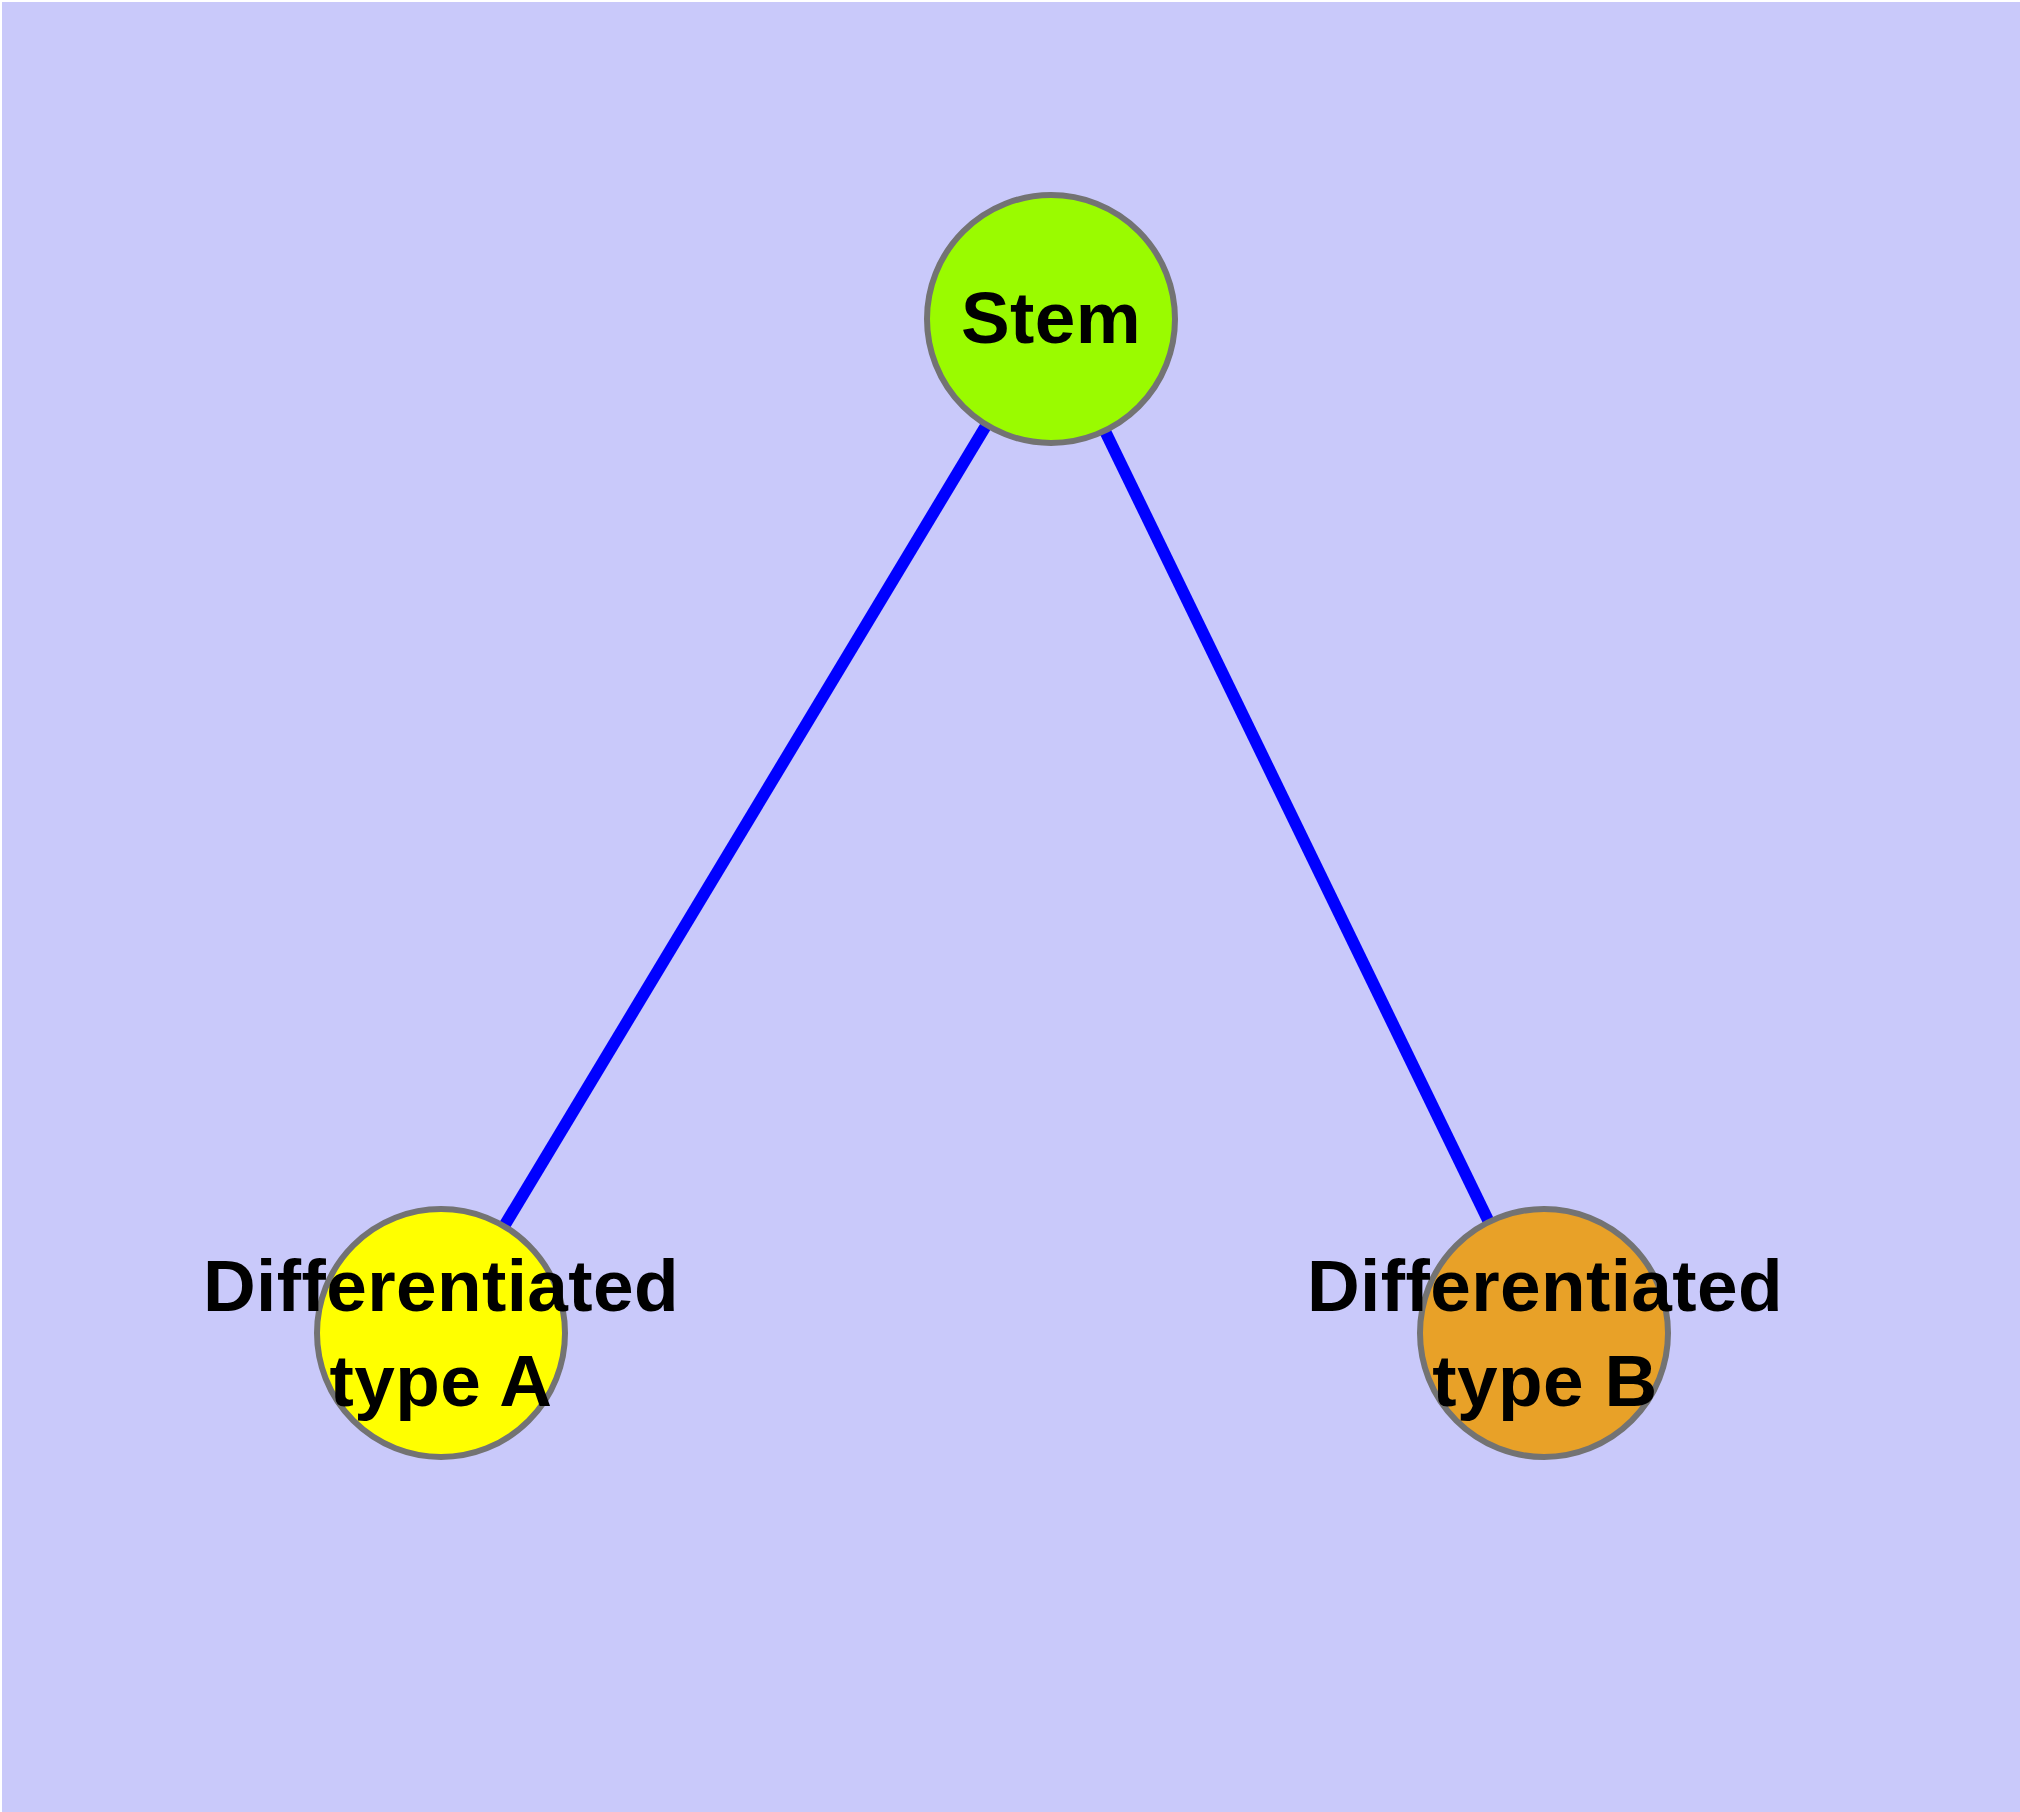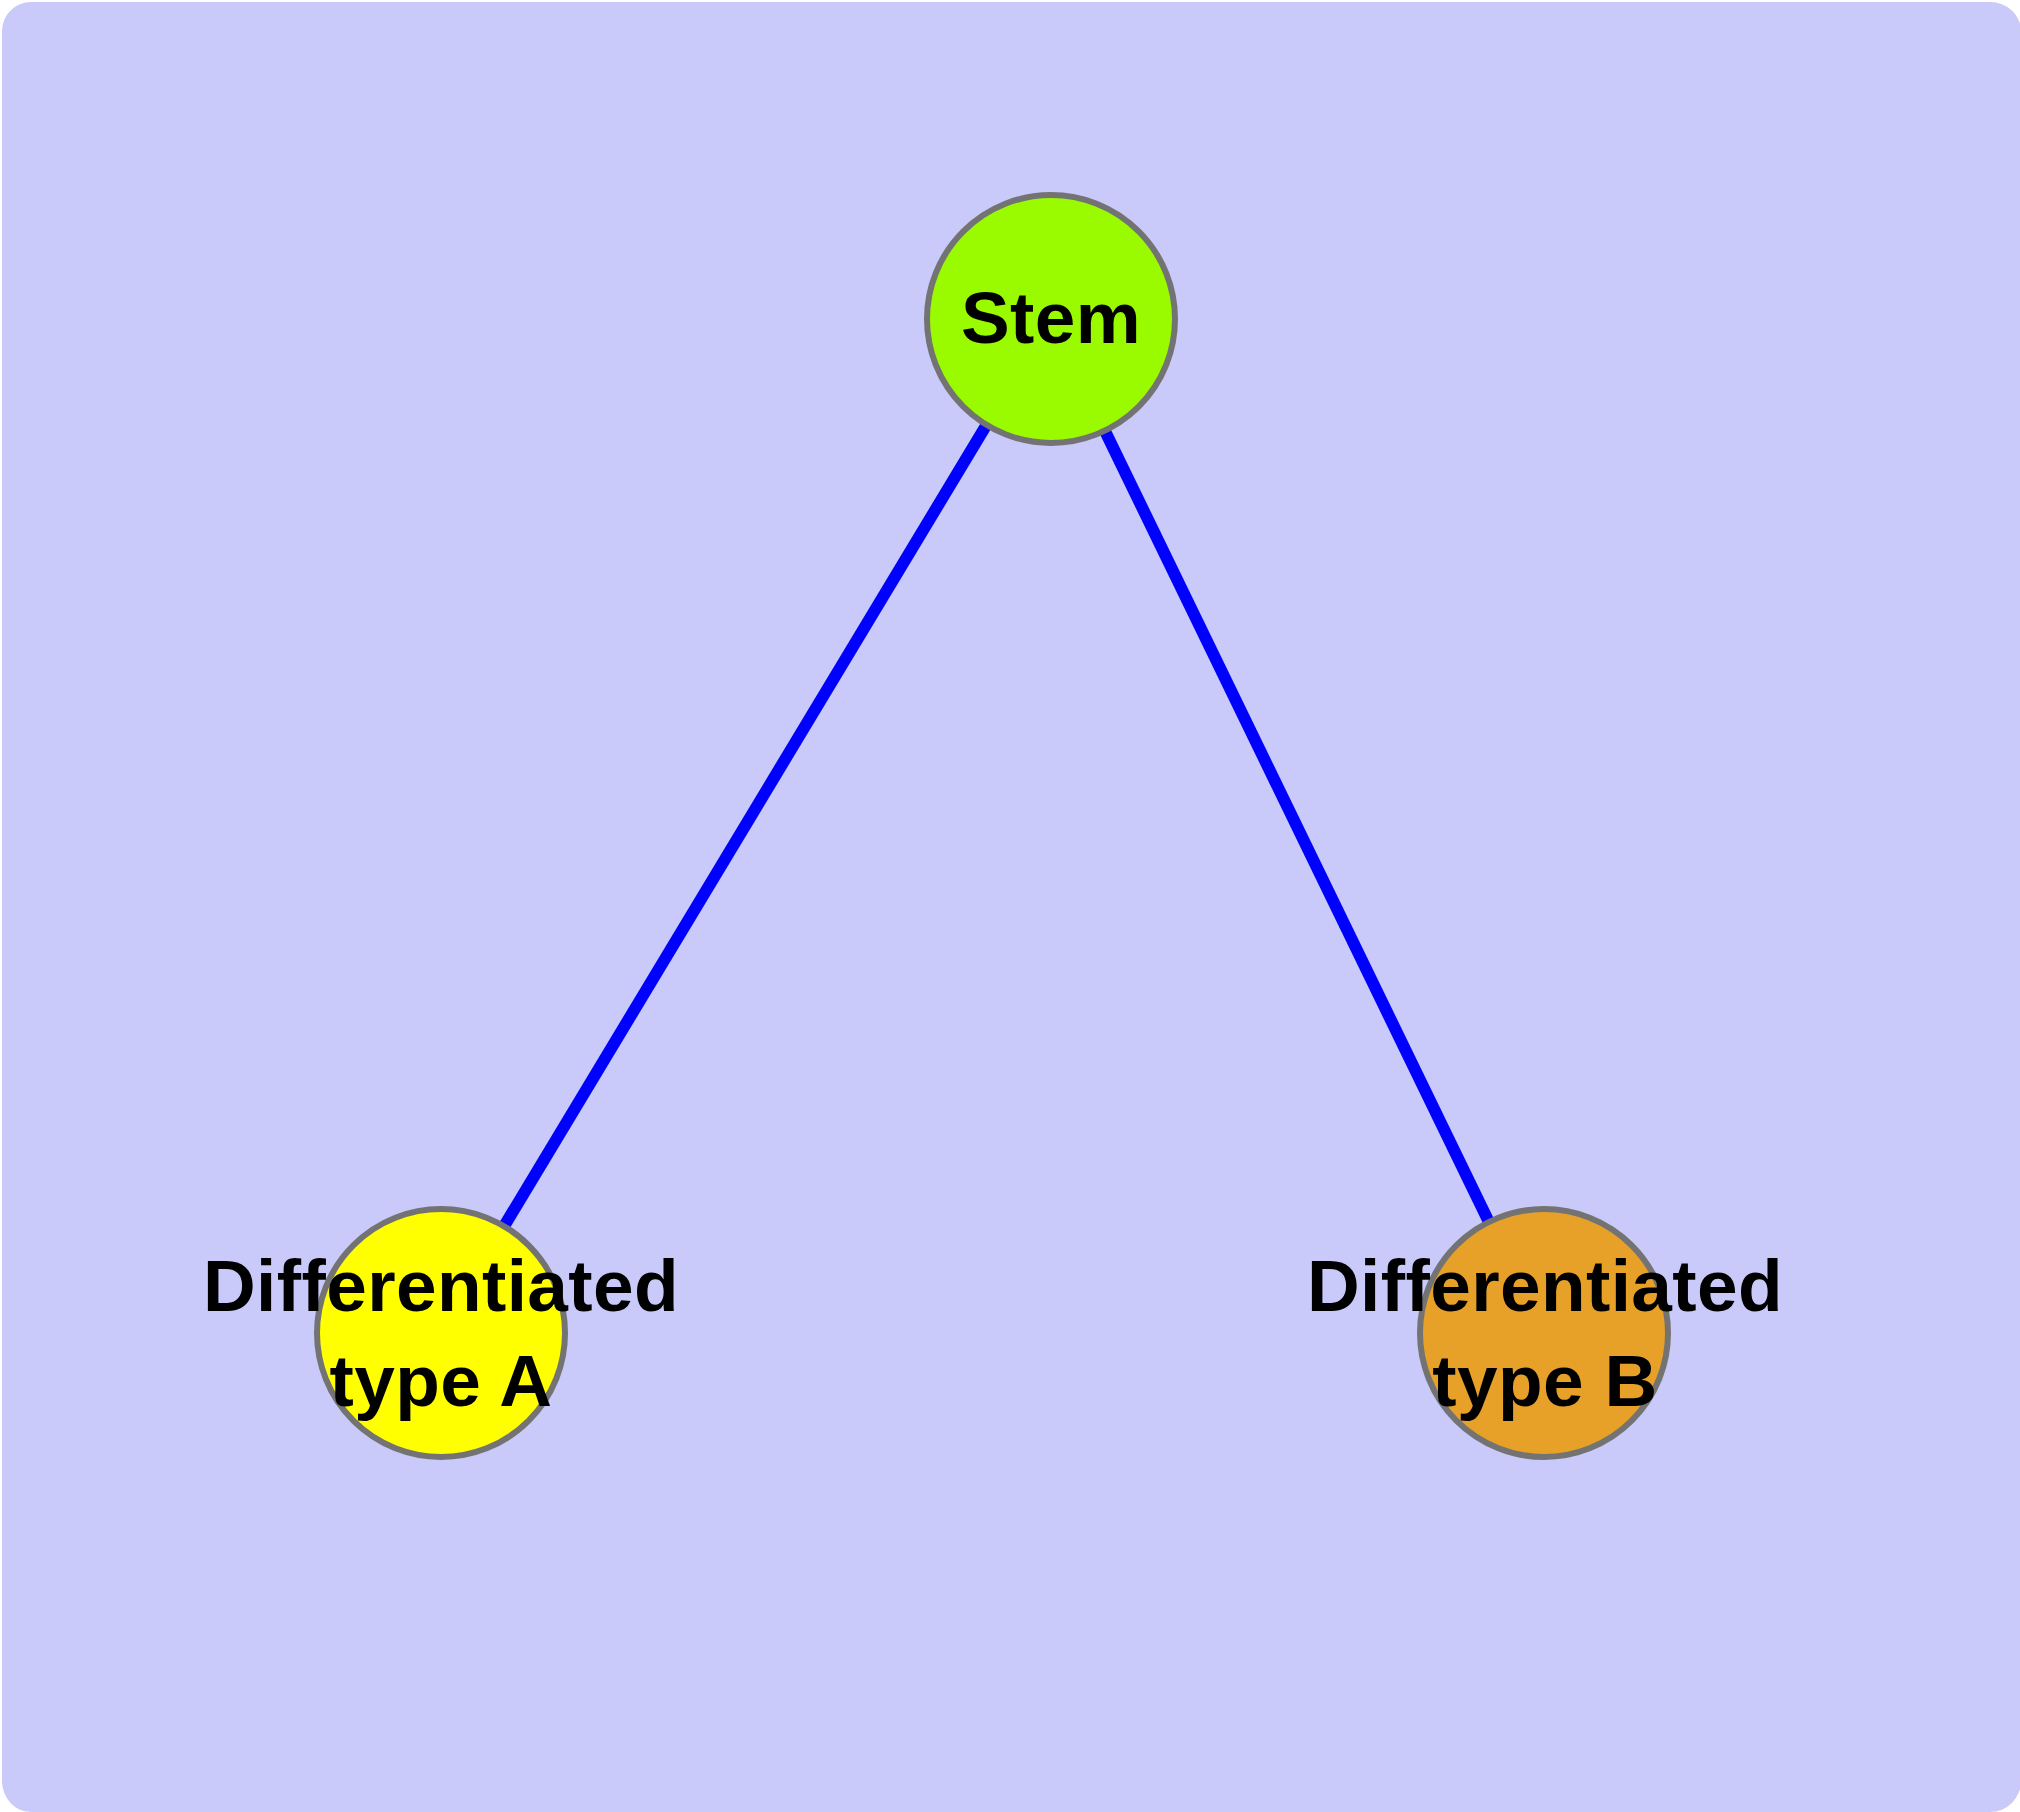--- a/index.html
+++ b/index.html
@@ -48,21 +48,21 @@
   .node-stem  { left: 922px; top: 190px; }
   .node-a     { left: 312px;  top: 1204px; }
   .node-b     { left: 1415px; top: 1204px; }
   .label-stem { left: 1049px; top: 315px; }
   .label-a    { left: 439px;  top: 1331px; }
   .label-b    { left: 1543px; top: 1331px; }
 </style>
 </head>
 <body>
 
-<div class="canvas" style="background-color: rgb(201, 201, 250); border-radius: 31px;">
+<div class="canvas" style="background-color: rgb(201, 201, 250);">
 
   <svg class="edges-layer" viewBox="0 0 2384 2138">
     <line x1="1238" y1="374" x2="518" y2="1570" stroke-width="14" stroke="#0000FF"></line>
     <line x1="1238" y1="374" x2="1819" y2="1571" stroke-width="14" stroke="#0000FF"></line>
   </svg>
 
   <div class="node node-stem" style="background-color: rgb(154, 251, 0); border-color: rgb(115, 115, 115);"></div>
 
   <div class="node node-a" style="background-color: rgb(255, 255, 0); border-color: rgb(115, 115, 115);"></div>
 

